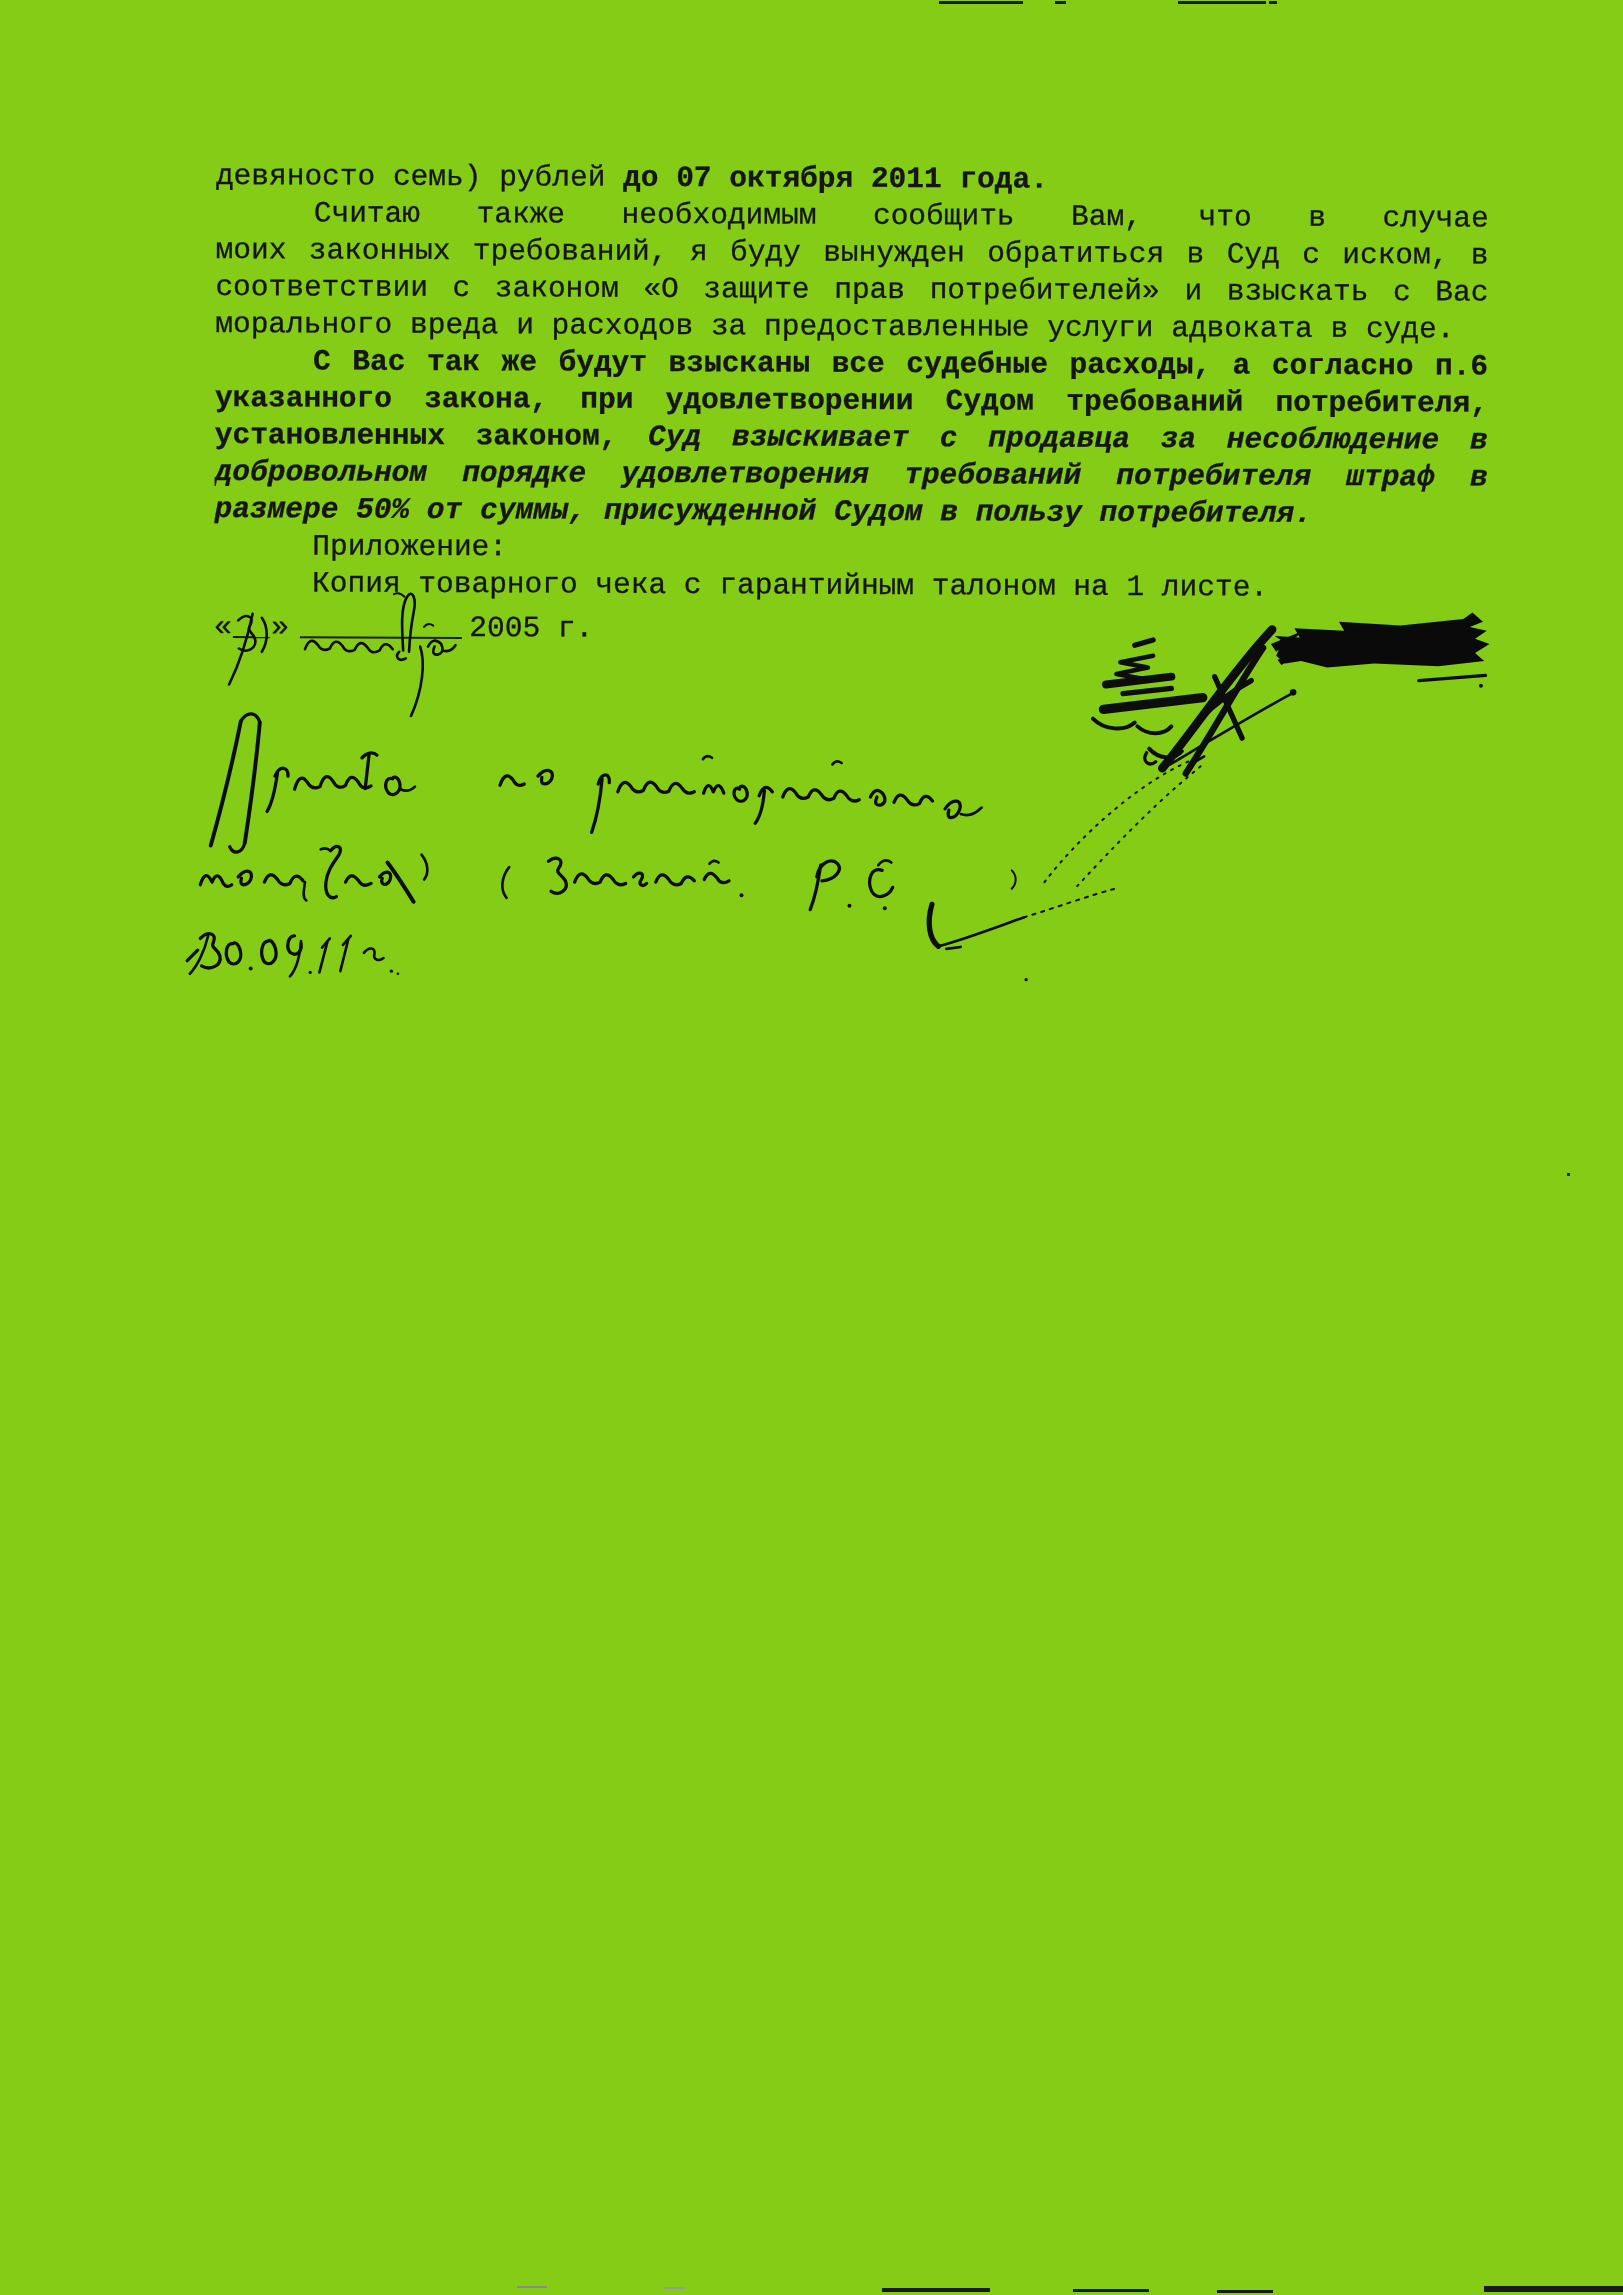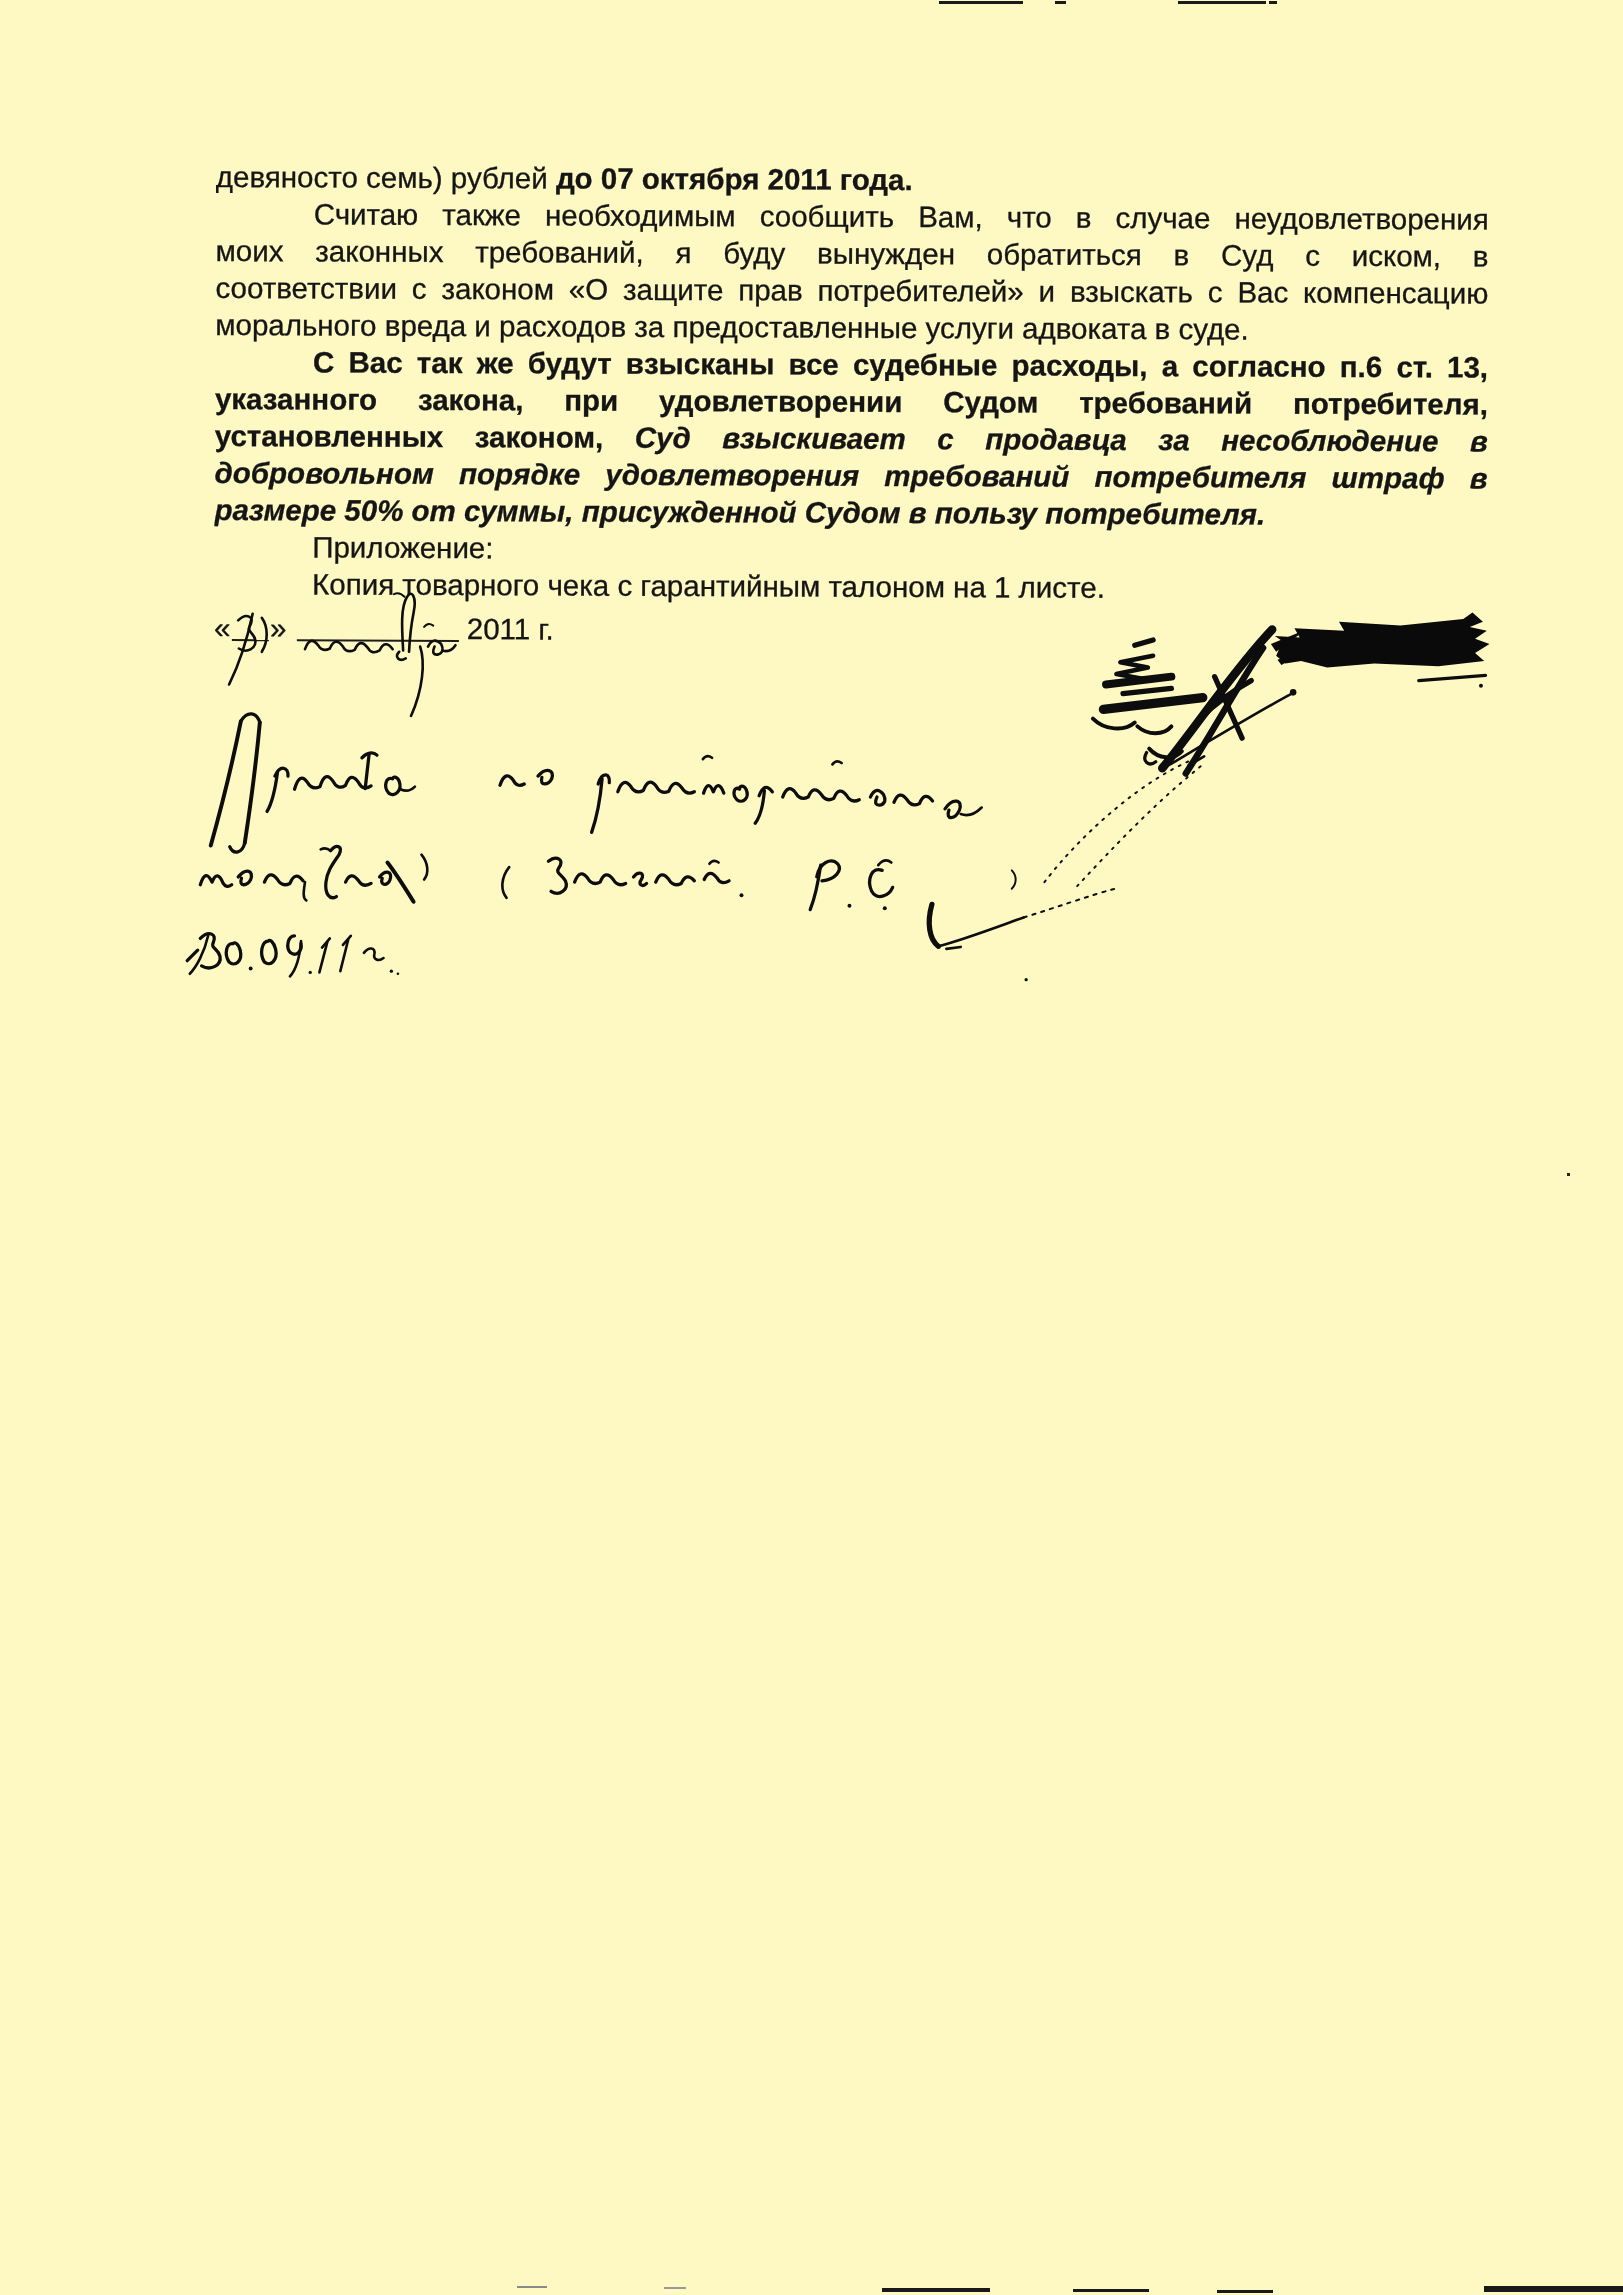--- a/index.html
+++ b/index.html
@@ -1,18 +1,18 @@
 <!DOCTYPE html>
 <html style="font-size:10.5px"><head>
 <meta charset="utf-8">
 <style>
   html,body{margin:0;padding:0;background:#d8d8d8;}
   .page{
-    position:relative;width:1623px;height:2295px;background:#fef9c3;overflow:hidden;
-    font-family:Liberation Sans, sans-serif;color:#151515;
+    position:relative;width:1623px;height:2295px;background:#84cc16;overflow:hidden;
+    font-family:Liberation Mono, monospace;color:#151515;
   }
   .printed{
     position:absolute;left:216px;top:158px;width:1273px;
     font-size:29.5px;line-height:37px;
     -webkit-text-stroke:0.3px #151515;
     transform:rotate(0.25deg);transform-origin:0 0;
   }
   .tline{height:37px;overflow:hidden;}
   .tline.j{text-align:justify;text-align-last:justify;}
   .tline.ind{text-indent:98px;}
@@ -53,21 +53,21 @@
         </div>
         <div>
           <div class="tline ind"><span class="">Приложение:</span></div>
         </div>
         <div>
           <div class="tline ind"><span class="">Копия товарного чека с гарантийным талоном на 1 листе.</span></div>
         </div>
       </div>
 
     <div class="date-line">
-      <span>«</span><span class="blank day"></span><span>»</span><span class="blank month"></span><span>2011 г.</span>
+      <span>«</span><span class="blank day"></span><span>»</span><span class="blank month"></span><span>2005 г.</span>
     </div>
   </div>
 
   <svg class="hw" viewBox="0 0 2480 3507">
 
     <g title="30">
       <path stroke-width="4" d="M364,948 C376,936 390,942 382,956 C376,965 388,966 390,978 C392,991 377,999 365,991"></path>
       <path stroke-width="4" d="M386,938 C377,980 362,1022 350,1046"></path>
       <path stroke-width="4" d="M400,944 C410,958 410,980 400,996"></path>
     </g>

